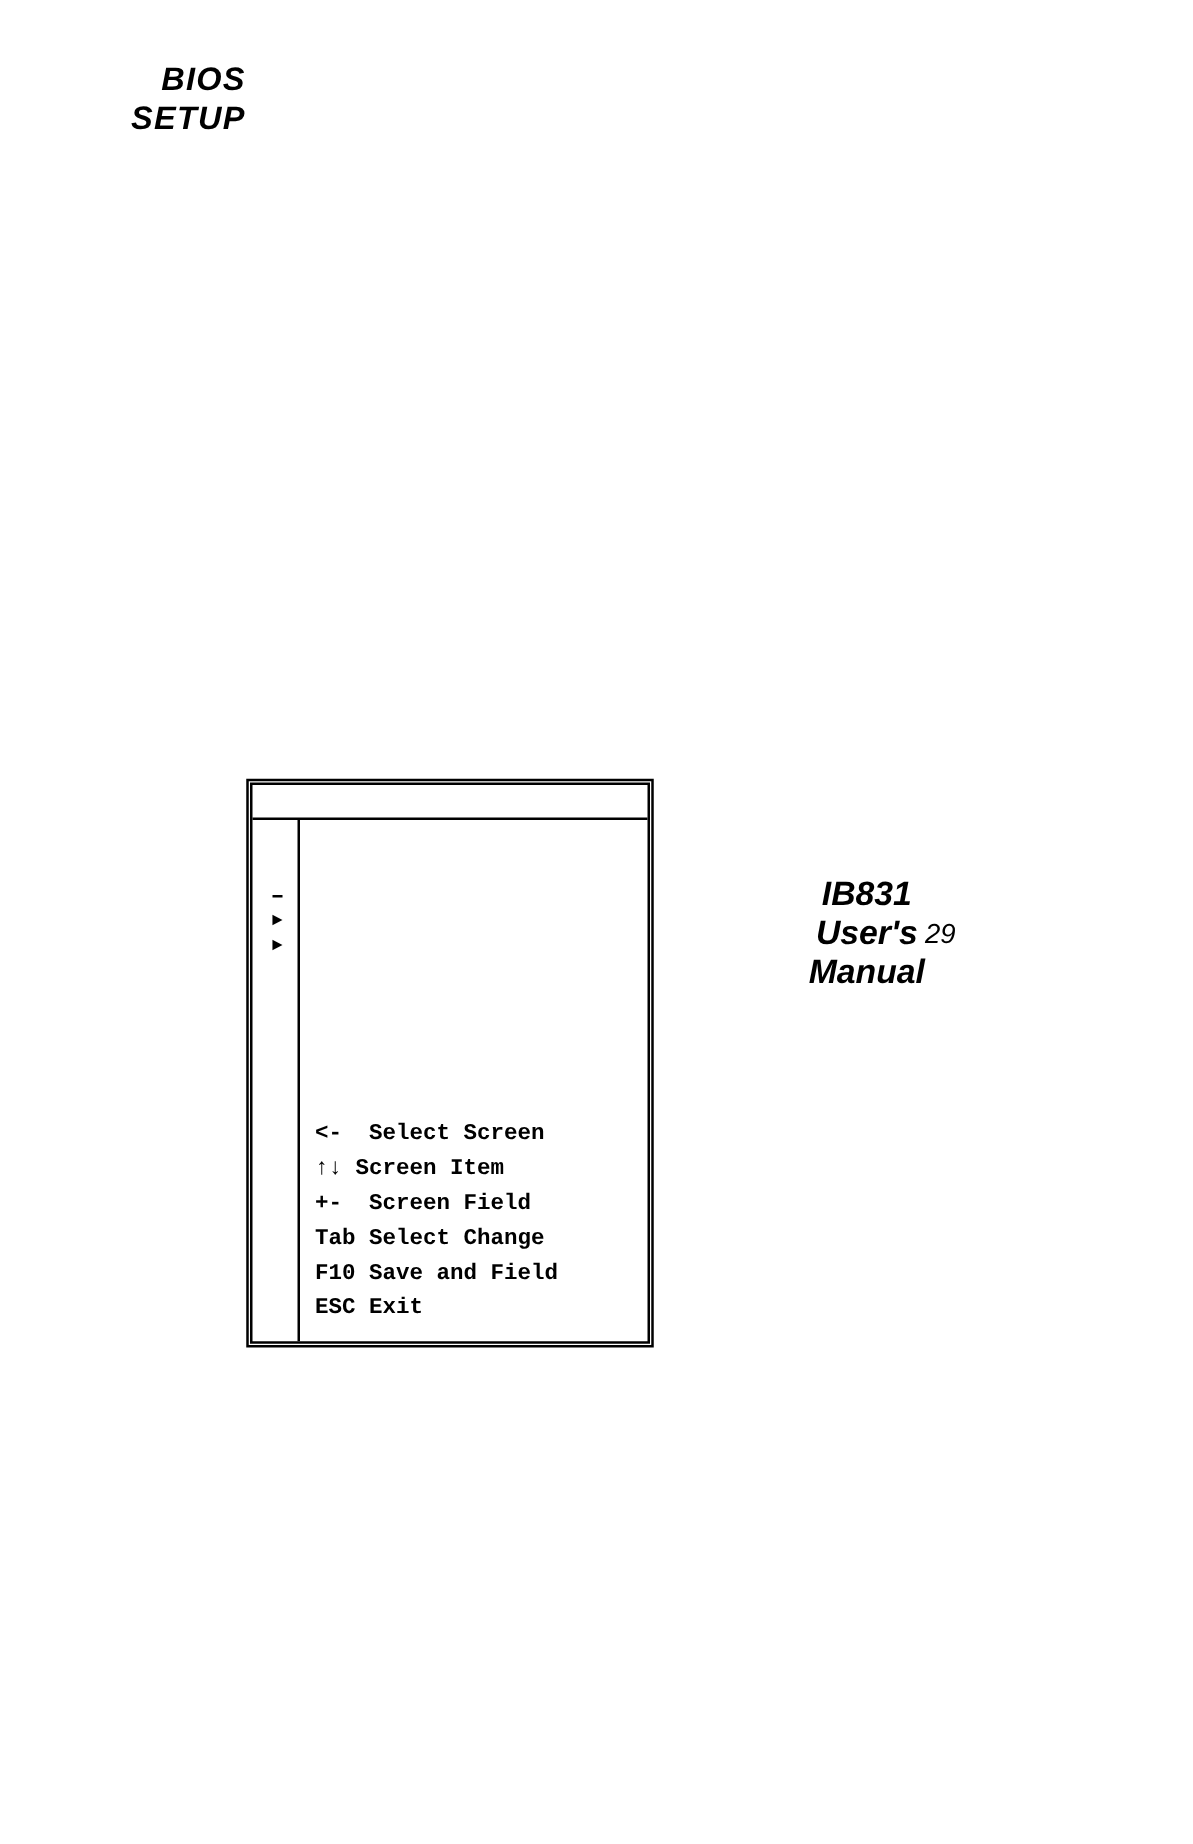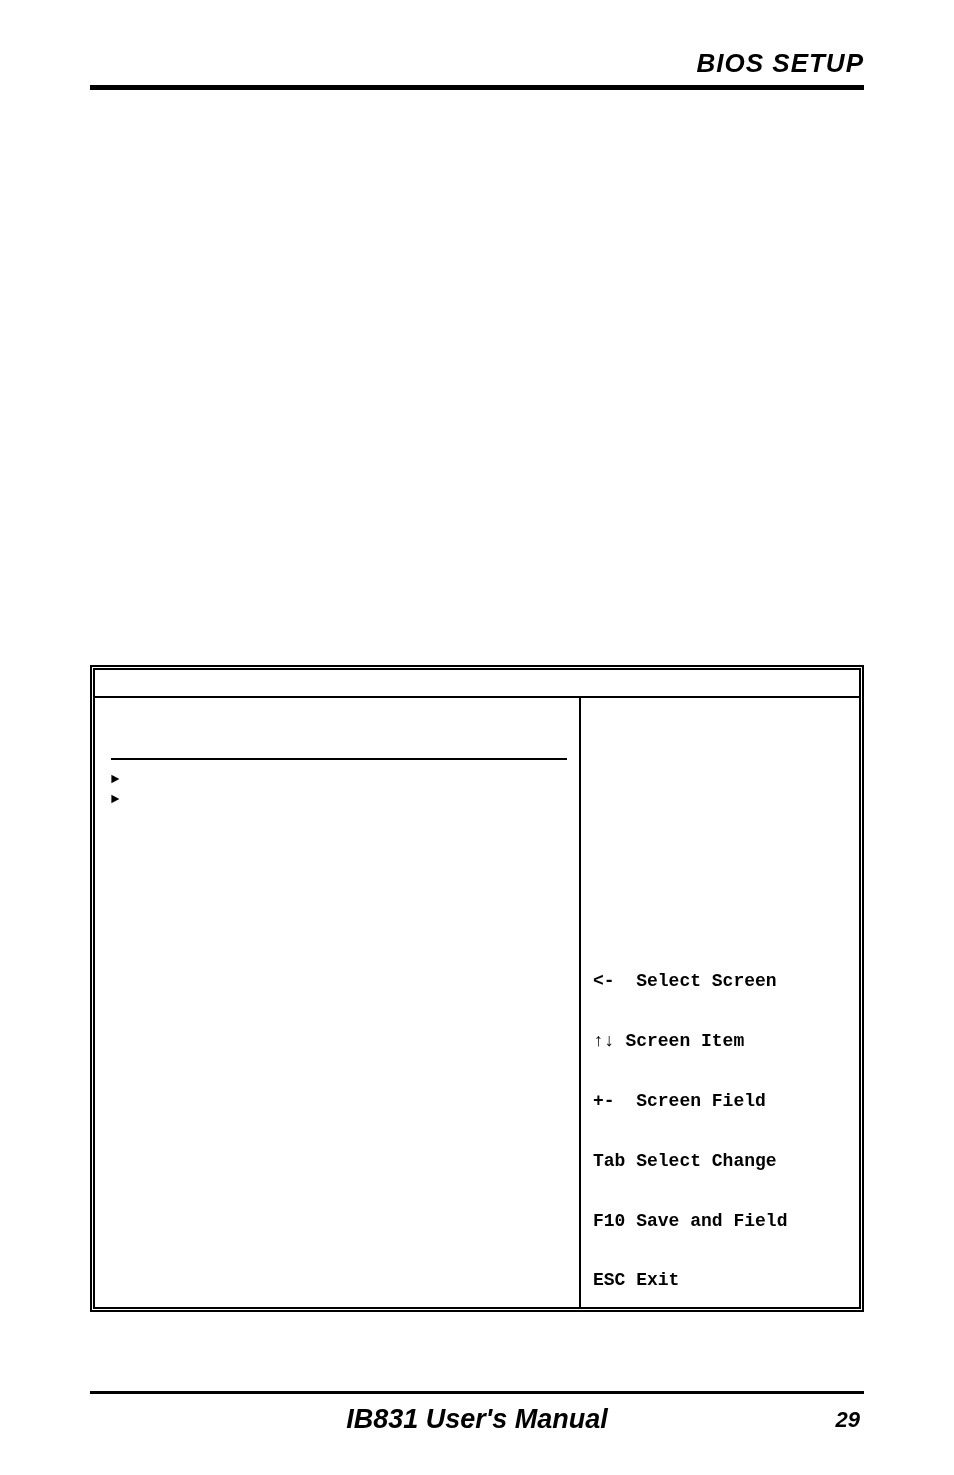--- a/index.html
+++ b/index.html
@@ -8,21 +8,21 @@
       height: 1475px;
       background: #fff;
       font-family: Arial, Helvetica, sans-serif;
       position: relative;
     }
     .page {
       width: 100%;
       height: 100%;
       padding: 48px 90px 0 90px;
       display: flex;
-      flex-direction: column;
+      flex-direction: row;
     }
     .header-title {
       text-align: right;
       font-weight: bold;
       font-style: italic;
       font-size: 26px;
       letter-spacing: 1px;
       font-family: Arial Black, Arial, sans-serif;
     }
     .header-rule {
@@ -67,21 +67,20 @@
     .bios-arrows span {
       display: block;
     }
     .bios-right {
       width: 280px;
       border-left: 2px solid #000;
       padding: 8px 12px 12px 12px;
       display: flex;
       flex-direction: column;
       justify-content: flex-end;
-      gap: 32px;
     }
     .hint-spacer { height: 230px; }
     .hint-line {
       line-height: 1.55;
       white-space: pre;
     }
     .footer-rule {
       border: none;
       border-top: 3px solid #000;
       margin-top: auto;
@@ -96,22 +95,22 @@
     .footer-center {
       flex: 1;
       text-align: center;
       font-weight: bold;
       font-style: italic;
       font-size: 27px;
       font-family: Arial Black, Arial, sans-serif;
     }
     .footer-right {
       width: 120px;
-      text-align: right;
-      font-weight: bold;
+      text-align: left;
+      font-weight: normal;
       font-style: italic;
       font-size: 22px;
       font-family: Arial Black, Arial, sans-serif;
     }
   </style>
 </head>
 <body>
 
 <div class="page">
   <div class="header-title">BIOS SETUP</div>

